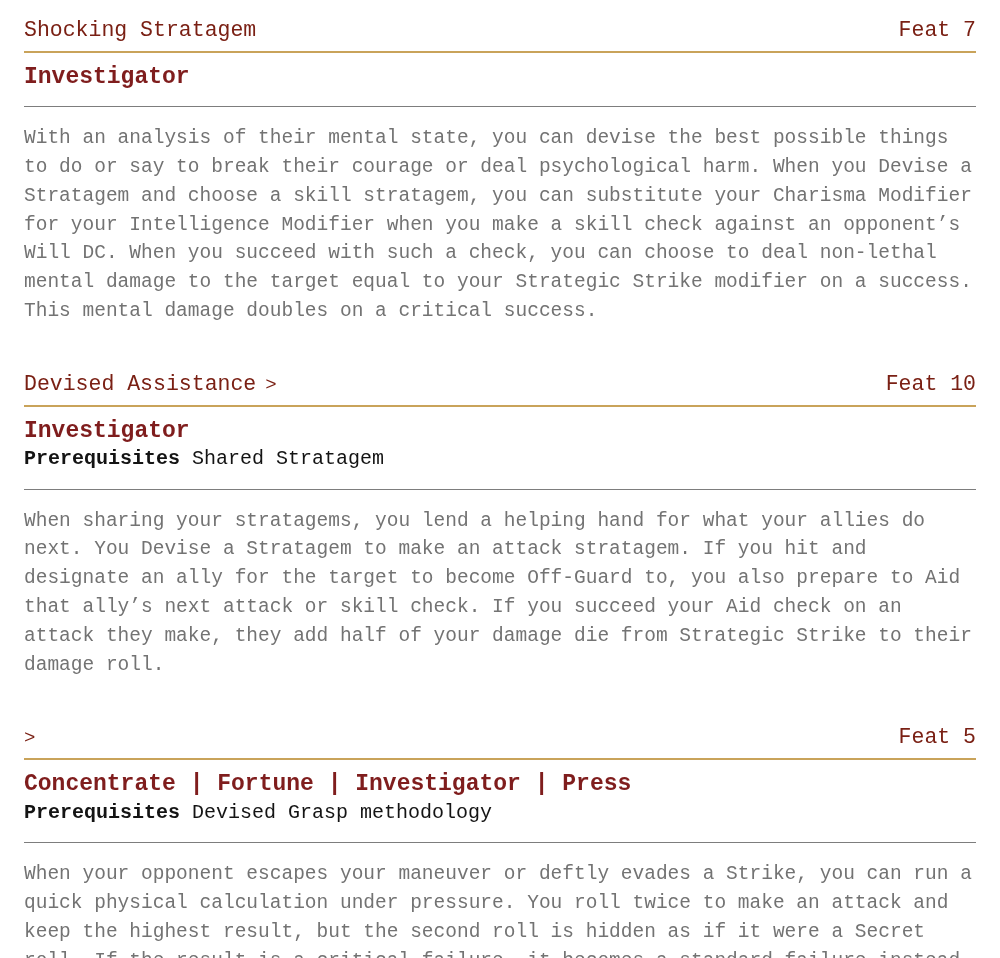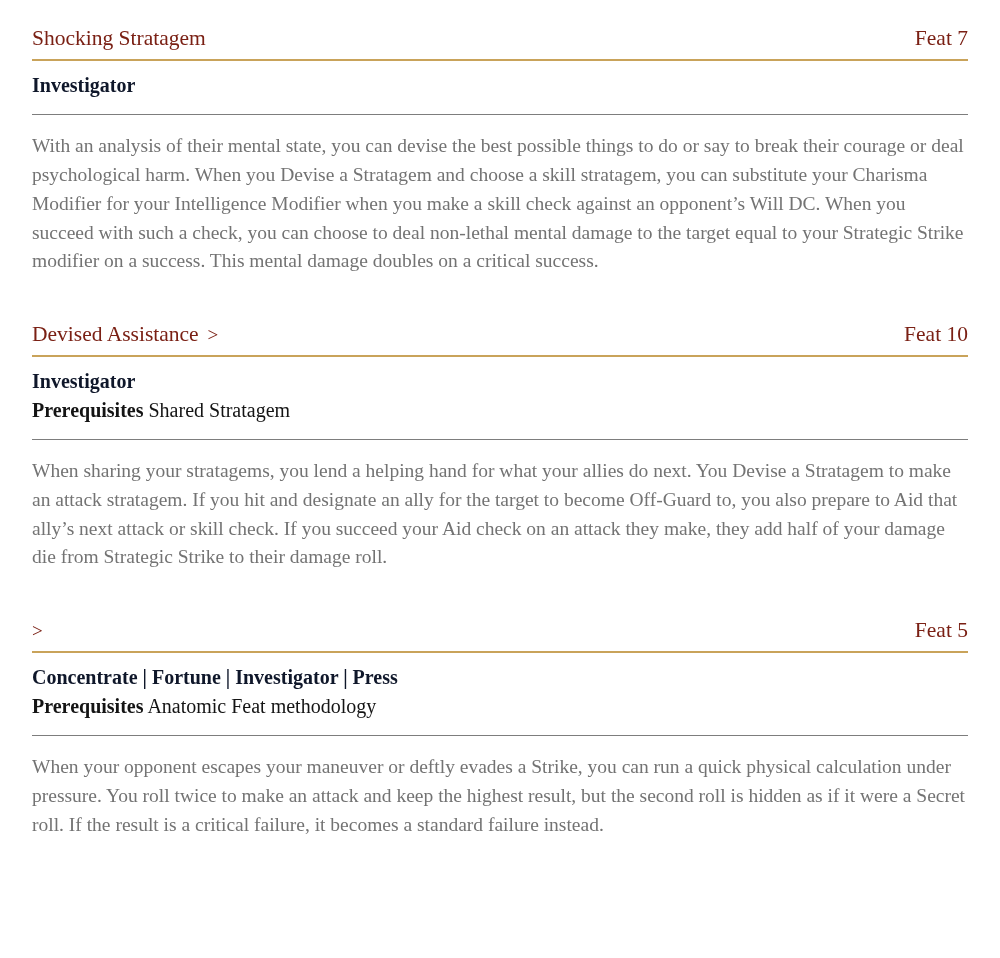--- a/index.html
+++ b/index.html
@@ -13,21 +13,21 @@
     padding: 0;
     background: #ffffff;
   }
   .page {
     width: 1000px;
     min-height: 958px;
     padding: 18px 24px 24px 24px;
     font-family: "Liberation Serif", "DejaVu Serif", serif;
     color: #141414;
   }
-  .feat { margin: 8px; }
+  .feat { margin: 0; font-family: Liberation Mono, monospace; }
   .feat + .feat { margin-top: 46px; }
 
   .feat-header {
     display: flex;
     justify-content: space-between;
     align-items: baseline;
   }
   .feat-title-wrap {
     display: flex;
     align-items: baseline;
@@ -48,23 +48,23 @@
     line-height: 1.2;
     white-space: nowrap;
   }
   .gold-rule {
     border: none;
     border-top: 2.5px solid var(--gold);
     margin: 7px 0 10px 0;
   }
   .traits {
     font-weight: bold;
-    font-size: 20px;
+    font-size: 23px;
     line-height: 28.5px;
-    color: #0f172a;
+    color: #7f1d1d;
   }
   .statline {
     font-size: 20px;
     line-height: 28.5px;
   }
   .statline .label { font-weight: bold; }
   .gray-rule {
     border: none;
     border-top: 1px solid var(--gray);
     margin: 15px 0 17px 0;
@@ -111,18 +111,18 @@
 
   <section class="feat">
     <div class="feat-header">
       <div class="feat-title-wrap">
         <span class="feat-action">&gt;</span>
       </div>
       <span class="feat-level">Feat 5</span>
     </div>
     <hr class="gold-rule">
     <div class="traits">Concentrate | Fortune | Investigator | Press</div>
-    <div class="statline"><span class="label">Prerequisites</span> <span>Anatomic Feat methodology</span></div>
+    <div class="statline"><span class="label">Prerequisites</span> <span>Devised Grasp methodology</span></div>
     <hr class="gray-rule">
     <p class="body-text" style="margin:0;">When your opponent escapes your maneuver or deftly evades a Strike, you can run a quick physical calculation under pressure. You roll twice to make an attack and keep the highest result, but the second roll is hidden as if it were a Secret roll. If the result is a critical failure, it becomes a standard failure instead.</p>
   </section>
 
 </div>
 
 </body></html>

